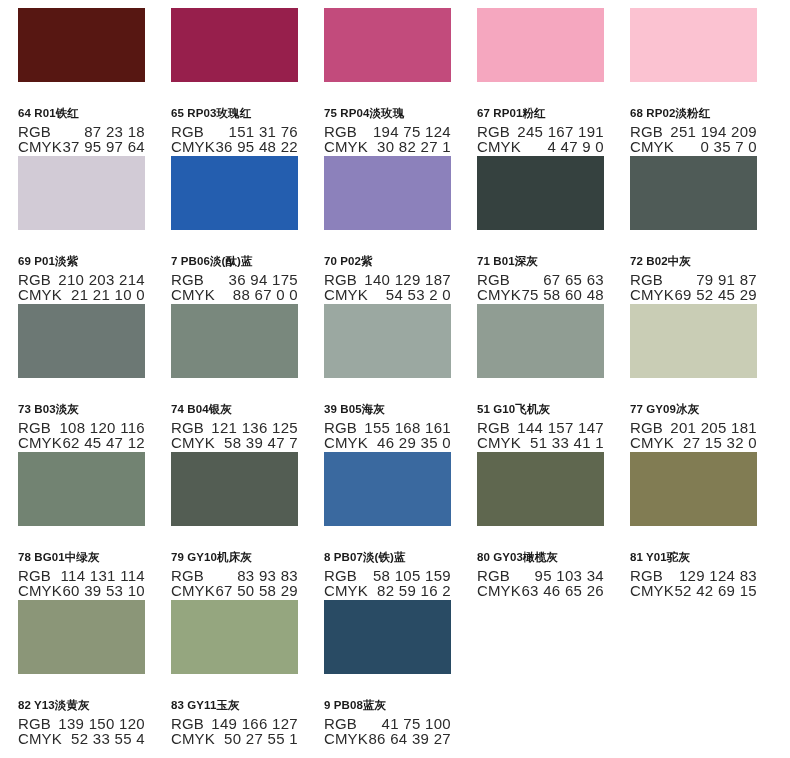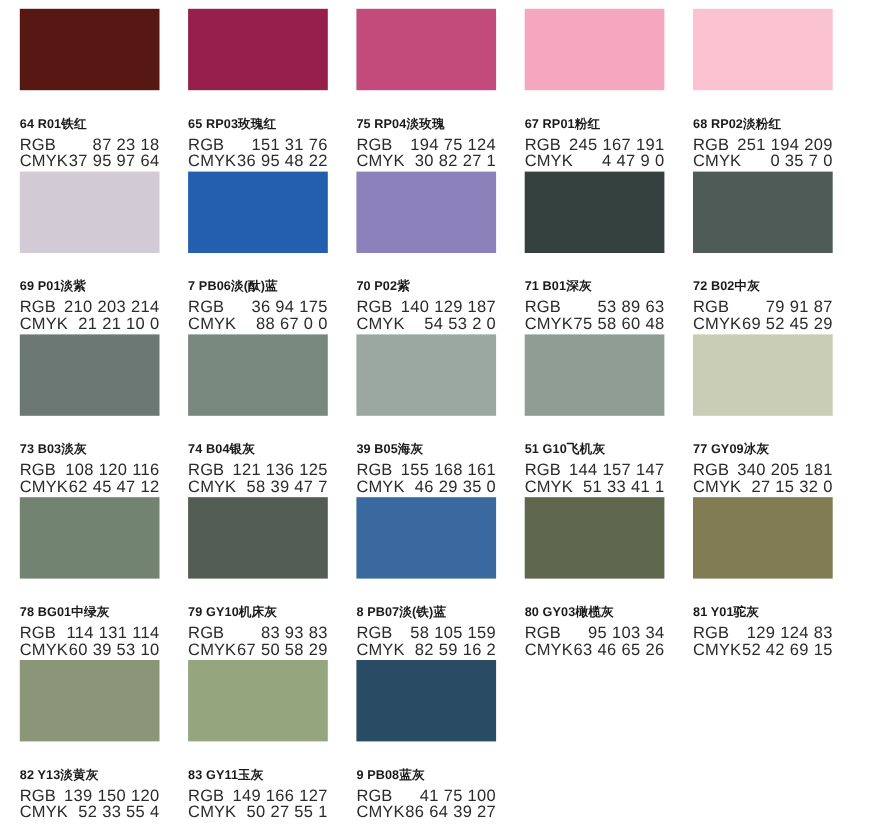--- a/index.html
+++ b/index.html
@@ -167,21 +167,21 @@
       <div class="value-row">
         <span class="value-label">CMYK</span>
         <span class="value-nums">54 53 2 0</span>
       </div>
     </div>
     <div class="swatch-cell">
       <div class="swatch-chip" style="background: rgb(53, 65, 63);"></div>
       <div class="swatch-name">71 B01深灰</div>
       <div class="value-row first">
         <span class="value-label">RGB</span>
-        <span class="value-nums">53 89 63</span>
+        <span class="value-nums">67 65 63</span>
       </div>
       <div class="value-row">
         <span class="value-label">CMYK</span>
         <span class="value-nums">75 58 60 48</span>
       </div>
     </div>
     <div class="swatch-cell">
       <div class="swatch-chip" style="background: rgb(79, 91, 87);"></div>
       <div class="swatch-name">72 B02中灰</div>
       <div class="value-row first">
@@ -239,21 +239,21 @@
       <div class="value-row">
         <span class="value-label">CMYK</span>
         <span class="value-nums">51 33 41 1</span>
       </div>
     </div>
     <div class="swatch-cell">
       <div class="swatch-chip" style="background: rgb(201, 205, 181);"></div>
       <div class="swatch-name">77 GY09冰灰</div>
       <div class="value-row first">
         <span class="value-label">RGB</span>
-        <span class="value-nums">340 205 181</span>
+        <span class="value-nums">201 205 181</span>
       </div>
       <div class="value-row">
         <span class="value-label">CMYK</span>
         <span class="value-nums">27 15 32 0</span>
       </div>
     </div>
     <div class="swatch-cell">
       <div class="swatch-chip" style="background: rgb(114, 131, 114);"></div>
       <div class="swatch-name">78 BG01中绿灰</div>
       <div class="value-row first">

